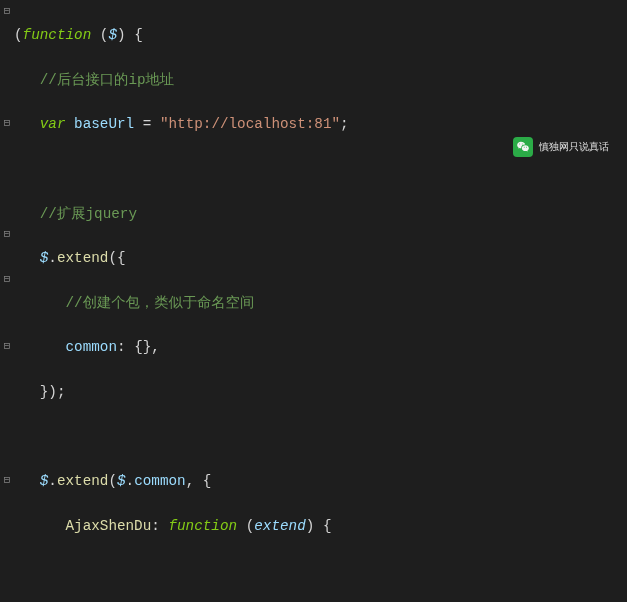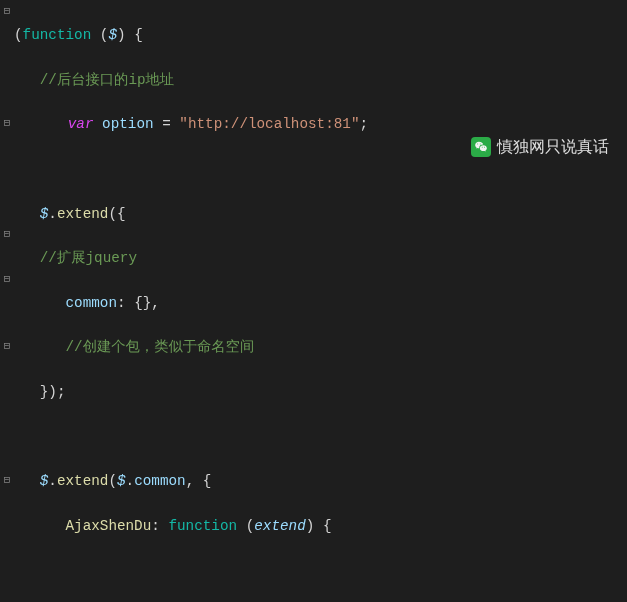--- a/index.html
+++ b/index.html
@@ -38,42 +38,42 @@
     text-align: center;
     user-select: none;
   }
   .code {
     position: absolute;
     left: 14px;
     top: 2px;
     right: 0;
   }
   .line { display: block; height: 22.3px; }
-  .kw   { color: #d946ef; font-style: italic; margin-left: 28px; }                        
-  .fn   { color: #14b8a6; }
+  .kw   { color: #84cc16; font-style: italic; }                        
+  .fn   { color: #84cc16; font-style: italic; }
   .id   { color: #9cdcfe; font-style: italic; }
   .idn  { color: #9cdcfe; }
   .prop { color: #9cdcfe; }
   .call { color: #dcdcaa; }
   .str  { color: #ce9178; }
   .cmt  { color: #6a9955; margin-top: 24px; }
   .pun  { color: #d4d4d4; }
   .op   { color: #d4d4d4; }
   .this { color: #9cdcfe; font-style: italic; }
 
   .watermark {
     position: absolute;
     right: 18px;
     bottom: 22px;
     display: flex;
     align-items: center;
     gap: 6px;
     color: #e8e8e8;
     font-family: "Microsoft YaHei", sans-serif;
-    font-size: 16px;
+    font-size: 10px;
     opacity: 0.95;
   }
   .watermark .wm-icon {
     width: 20px;
     height: 20px;
     border-radius: 4px;
     background: #2cb34a;
     display: flex;
     align-items: center;
     justify-content: center;
@@ -90,26 +90,26 @@
     <span class="fold" style="top:118px;">⊟</span>
     <span class="fold" style="top:229px;">⊟</span>
     <span class="fold" style="top:274px;">⊟</span>
     <span class="fold" style="top:341px;">⊟</span>
     <span class="fold" style="top:475px;">⊟</span>
   </div>
 
   <div class="code">
 <span class="line"><span class="pun">(</span><span class="fn">function</span><span class="pun"> (</span><span class="id">$</span><span class="pun">) {</span></span>
 <span class="line"><span>   </span><span class="cmt">//后台接口的ip地址</span></span>
-<span class="line"><span>   </span><span class="kw">var</span><span class="idn"> option </span><span class="op">=</span><span> </span><span class="str">"http://localhost:81"</span><span class="pun">;</span></span>
+<span class="line"><span>   </span><span class="kw">var</span><span class="idn"> baseUrl </span><span class="op">=</span><span> </span><span class="str">"http://localhost:81"</span><span class="pun">;</span></span>
 <span class="line"></span>
+<span class="line"><span>   </span><span class="cmt">//扩展jquery</span></span>
 <span class="line"><span>   </span><span class="this">$</span><span class="pun">.</span><span class="call">extend</span><span class="pun">({</span></span>
-<span class="line"><span>   </span><span class="cmt">//扩展jquery</span></span>
+<span class="line"><span>      </span><span class="cmt">//创建个包，类似于命名空间</span></span>
 <span class="line"><span>      </span><span class="prop">common</span><span class="pun">: {},</span></span>
-<span class="line"><span>      </span><span class="cmt">//创建个包，类似于命名空间</span></span>
 <span class="line"><span>   </span><span class="pun">});</span></span>
 <span class="line"></span>
 <span class="line"><span>   </span><span class="this">$</span><span class="pun">.</span><span class="call">extend</span><span class="pun">(</span><span class="this">$</span><span class="pun">.</span><span class="prop">common</span><span class="pun">, {</span></span>
 <span class="line"><span>      </span><span class="call">AjaxShenDu</span><span class="pun">: </span><span class="fn">function</span><span class="pun"> (</span><span class="id">extend</span><span class="pun">) {</span></span>
 
 
 
 
 
 

